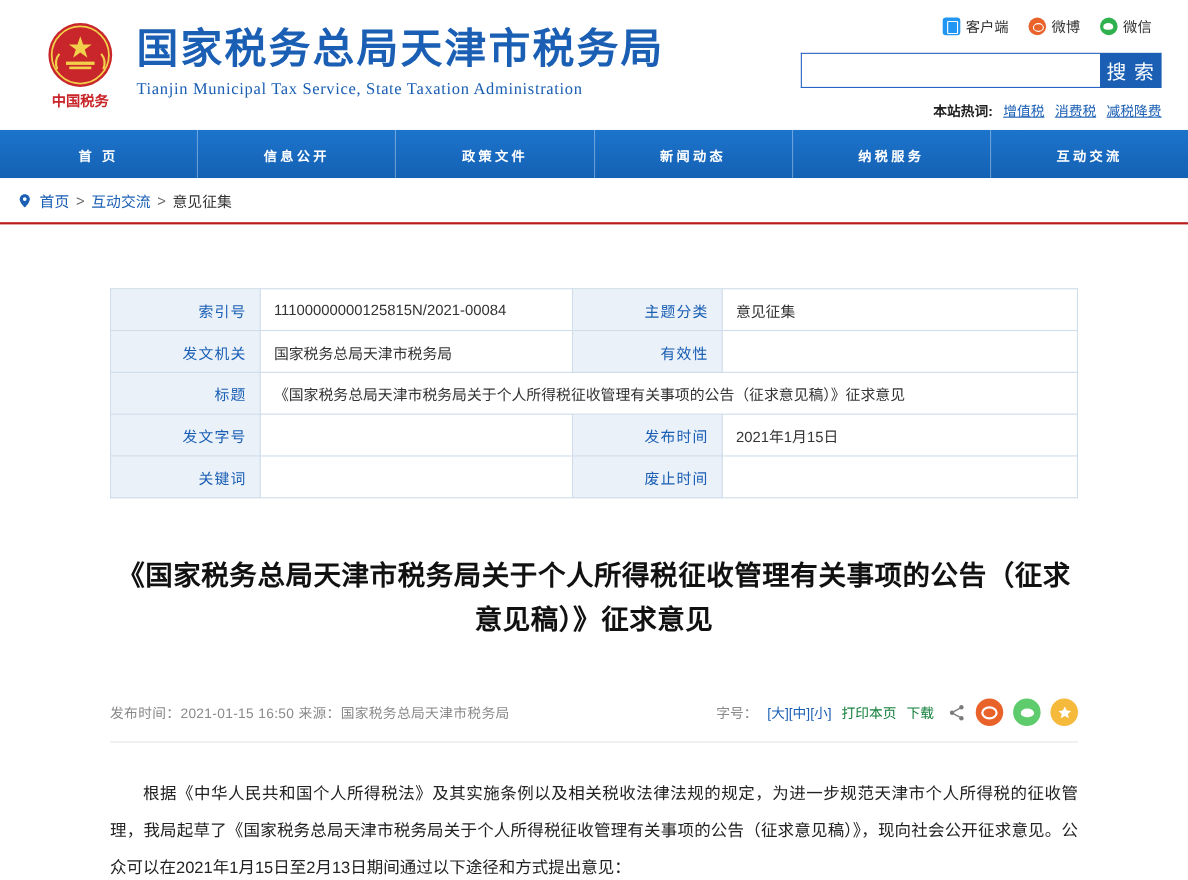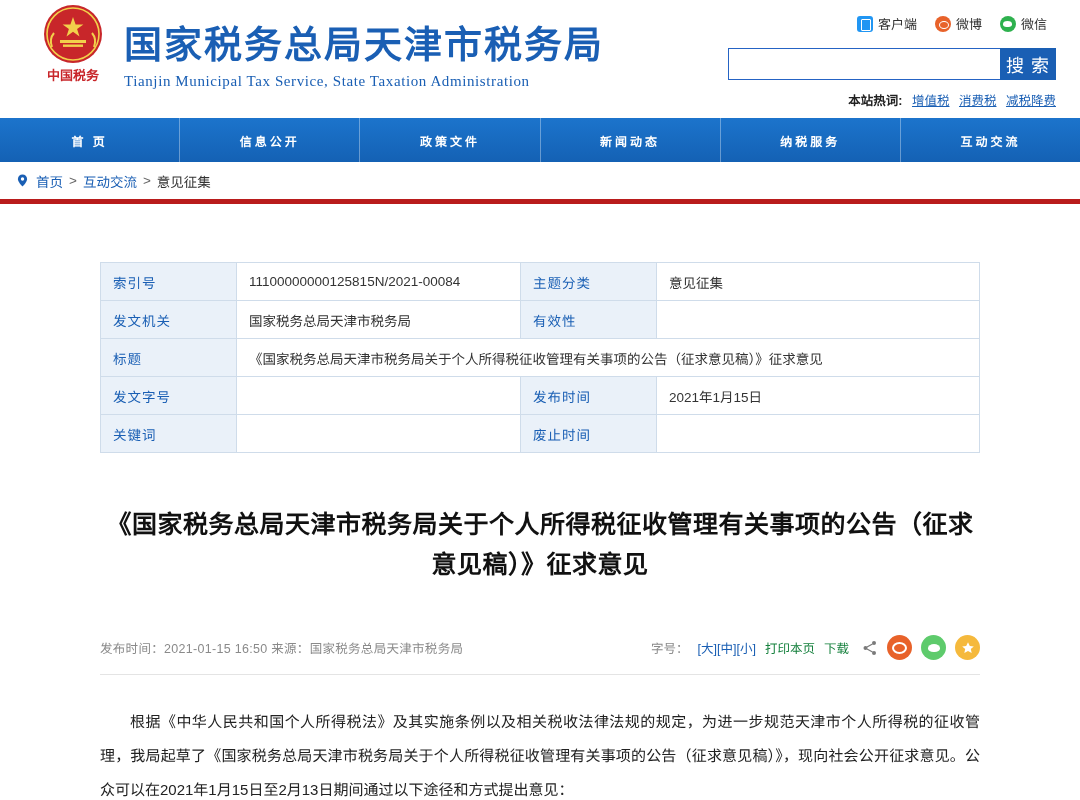--- a/index.html
+++ b/index.html
@@ -12,21 +12,21 @@
   }
 
   
   .header {
     position: relative;
     height: 118px;
     background: #ffffff;
   }
   .emblem {
     position: absolute;
-    left: 30px; top: 0;
+    left: 30px; top: 16px;
     width: 86px; height: 86px;
   }
   .emblem svg { display: block; }
 
   .site-title-wrap {
     position: absolute;
     left: 124px; top: 22px;
   }
   .site-title-cn {
     font-family: "Liberation Serif", "DejaVu Serif", serif;
@@ -141,21 +141,21 @@
   }
   .nav-item:last-child { border-right: none; }
 
   
   .breadcrumb {
     height: 42px;
     display: flex; align-items: center;
     padding-left: 16px;
     font-size: 13.5px;
     color: #333;
-    border-bottom: 5px solid #b91c1c;
+    border-bottom: 2px solid #b91c1c;
     background: #fff;
   }
   .pin-icon {
     width: 13px; height: 13px;
     margin-right: 7px;
     display: inline-block;
   }
   .breadcrumb a { color: #1a5fb4; text-decoration: none; cursor: pointer; }
   .breadcrumb .sep { margin: 0 6px; color: #666; }
   .breadcrumb .cur { color: #333; }
@@ -175,21 +175,21 @@
     border: 1px solid #cfdcea;
     height: 38px;
     font-size: 13.5px;
     color: #333;
     padding: 4px 12px;
     vertical-align: middle;
   }
   .meta-table td.lbl {
     background: #eaf1f9;
     color: #1a5fb4;
-    text-align: left;
+    text-align: right;
     width: 136px;
     letter-spacing: 1px;
   }
   .meta-table td.val { background: #ffffff; }
   .meta-table td.val.wide { width: 284px; }
 
   .doc-title {
     margin: 52px auto 0;
     width: 880px;
     text-align: center;

